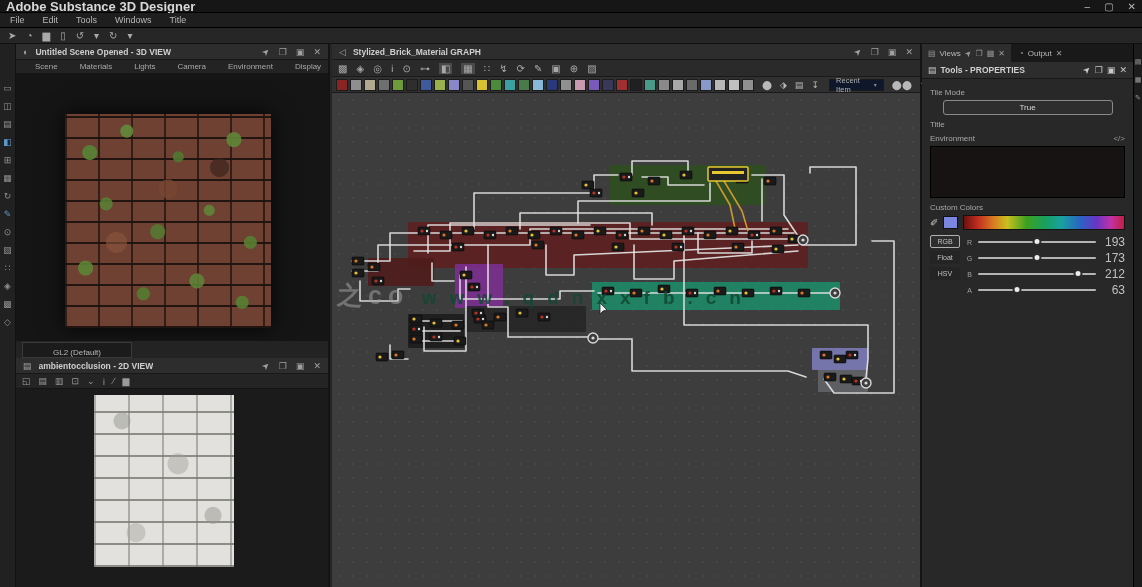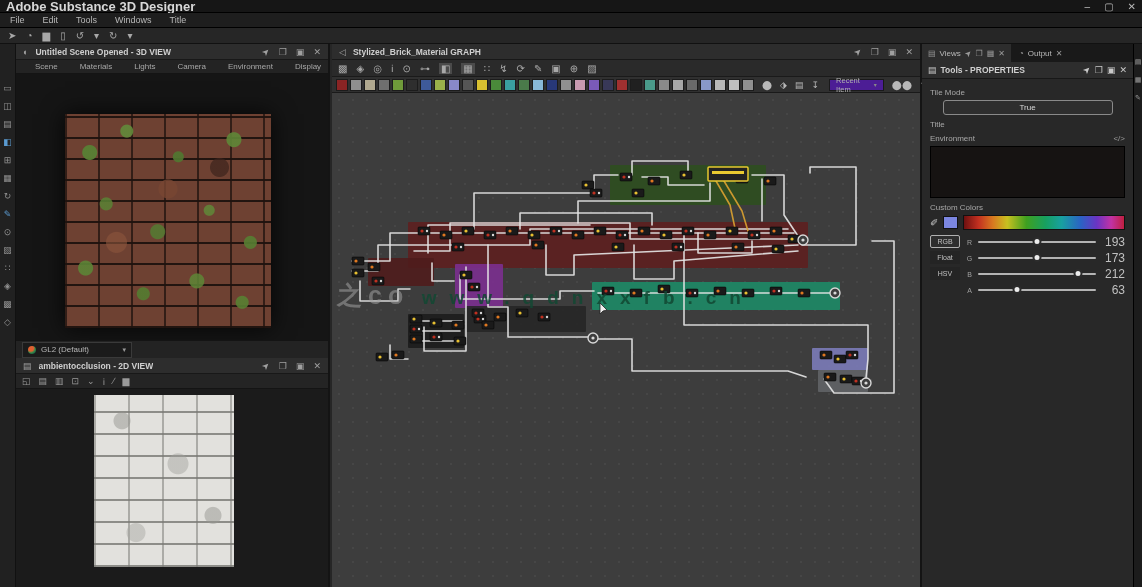--- a/index.html
+++ b/index.html
@@ -58,21 +58,21 @@
       radial-gradient(circle at 86% 88%, rgba(88,128,50,.9) 0 6px, transparent 7px),
       radial-gradient(circle at 50% 35%, rgba(120,70,50,.8) 0 9px, transparent 10px),
       radial-gradient(circle at 25% 60%, rgba(140,85,60,.6) 0 10px, transparent 11px),
       radial-gradient(circle at 75% 25%, rgba(60,35,28,.7) 0 9px, transparent 10px),
       repeating-linear-gradient(0deg, rgba(30,18,14,.95) 0 2px, rgba(0,0,0,0) 2px 21px),
       repeating-linear-gradient(90deg, rgba(30,18,14,.75) 0 2px, rgba(0,0,0,0) 2px 33px);
     box-shadow:0 0 22px rgba(0,0,0,.8);
   }
   .view3dfoot { height:18px; background:#232323; display:flex; align-items:center; padding:0 6px; border-top:1px solid #141414; }
   .matdrop { display:flex; align-items:center; gap:5px; background:#1b1b1b; border:1px solid #3a3a3a;
-    height:16px; padding:0 5px; min-width:110px; }
+    height:16px; padding:0 5px; min-width:110px;flex-direction:column; }
   .matball { width:8px; height:8px; border-radius:50%;
     background:radial-gradient(circle at 35% 30%, #e06030 0 35%, #2a8a4a 60%, #123); }
   .matdrop .lbl { font-size:8px; color:#b8b8b8; flex:1; }
   .matdrop .car { font-size:7px; color:#999; }
   
   .panel2d { position:absolute; left:16px; top:358px; width:314px; height:229px; background:#1c1c1c;
     border-right:2px solid #141414; display:flex; flex-direction:column; }
   .toolbar2d { height:15px; background:#242424; display:flex; gap:8px; align-items:center; padding:0 6px;
     border-bottom:1px solid #141414; }
   .toolbar2d span { font-size:9px; color:#9a9a9a; }
@@ -93,21 +93,21 @@
   
   .panelgraph { position:absolute; left:332px; top:44px; width:590px; height:543px; background:#3c3c3c;
     display:flex; flex-direction:column; border-right:2px solid #141414; }
   .graphtoolbar { height:17px; background:#2a2a2a; display:flex; gap:9px; align-items:center; padding:0 6px;
     border-bottom:1px solid #1a1a1a; }
   .graphtoolbar span { font-size:10px; color:#a8a8a8; }
   .graphtoolbar span.hl { background:#4a4a4a; padding:0 2px; }
   .palette { height:16px; background:#303030; display:flex; gap:2px; align-items:center; padding:0 4px;
     border-bottom:1px solid #1a1a1a; }
   .palette .sq { width:12px; height:12px; border:1px solid #1c1c1c; flex:0 0 auto; }
-  .recentdrop { margin-left:8px; display:flex; align-items:center; gap:14px; background:#4c1d95;
+  .recentdrop { margin-left:8px; display:flex; align-items:center; gap:14px; background:#0f172a;
     border:1px solid #1a1a1a; height:12px; padding:0 6px; }
   .recentdrop .lbl { font-size:7.5px; color:#b0b0b0; }
   .recentdrop .car { font-size:6px; color:#888; }
   .palette .tailic { color:#b8b8b8; font-size:9px; margin-left:6px; }
   .graphcanvas { flex:1; position:relative; overflow:hidden;
     background-color:#3d3d3d;
     background-image:radial-gradient(circle, #464646 1px, transparent 1.4px);
     background-size:14px 14px; }
   .graphcanvas svg { position:absolute; left:0; top:0; }
   .watermark { position:absolute; left:-26px; top:186px; white-space:nowrap; pointer-events:none; z-index:5; }

